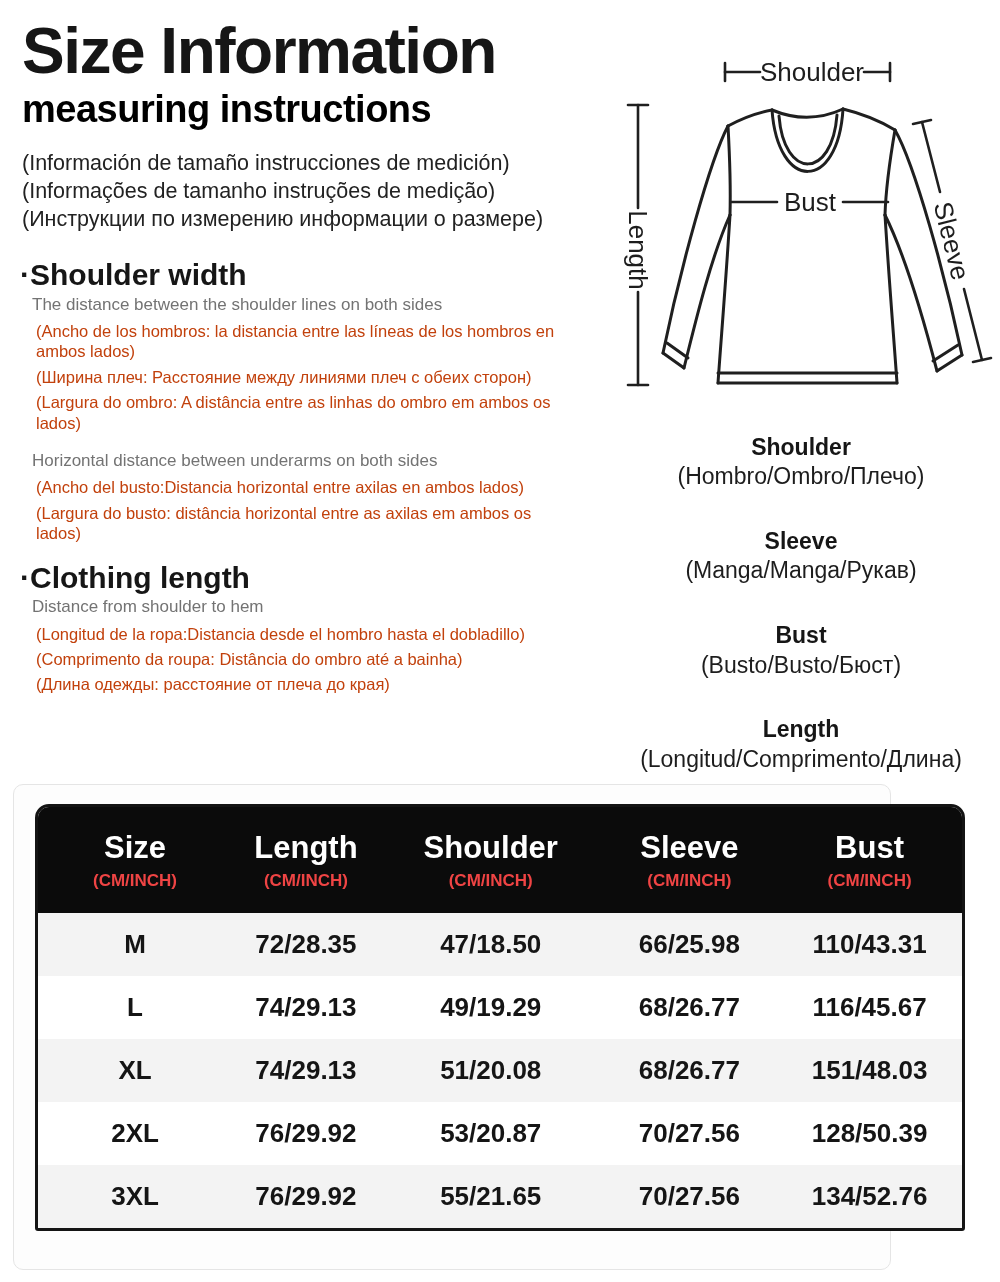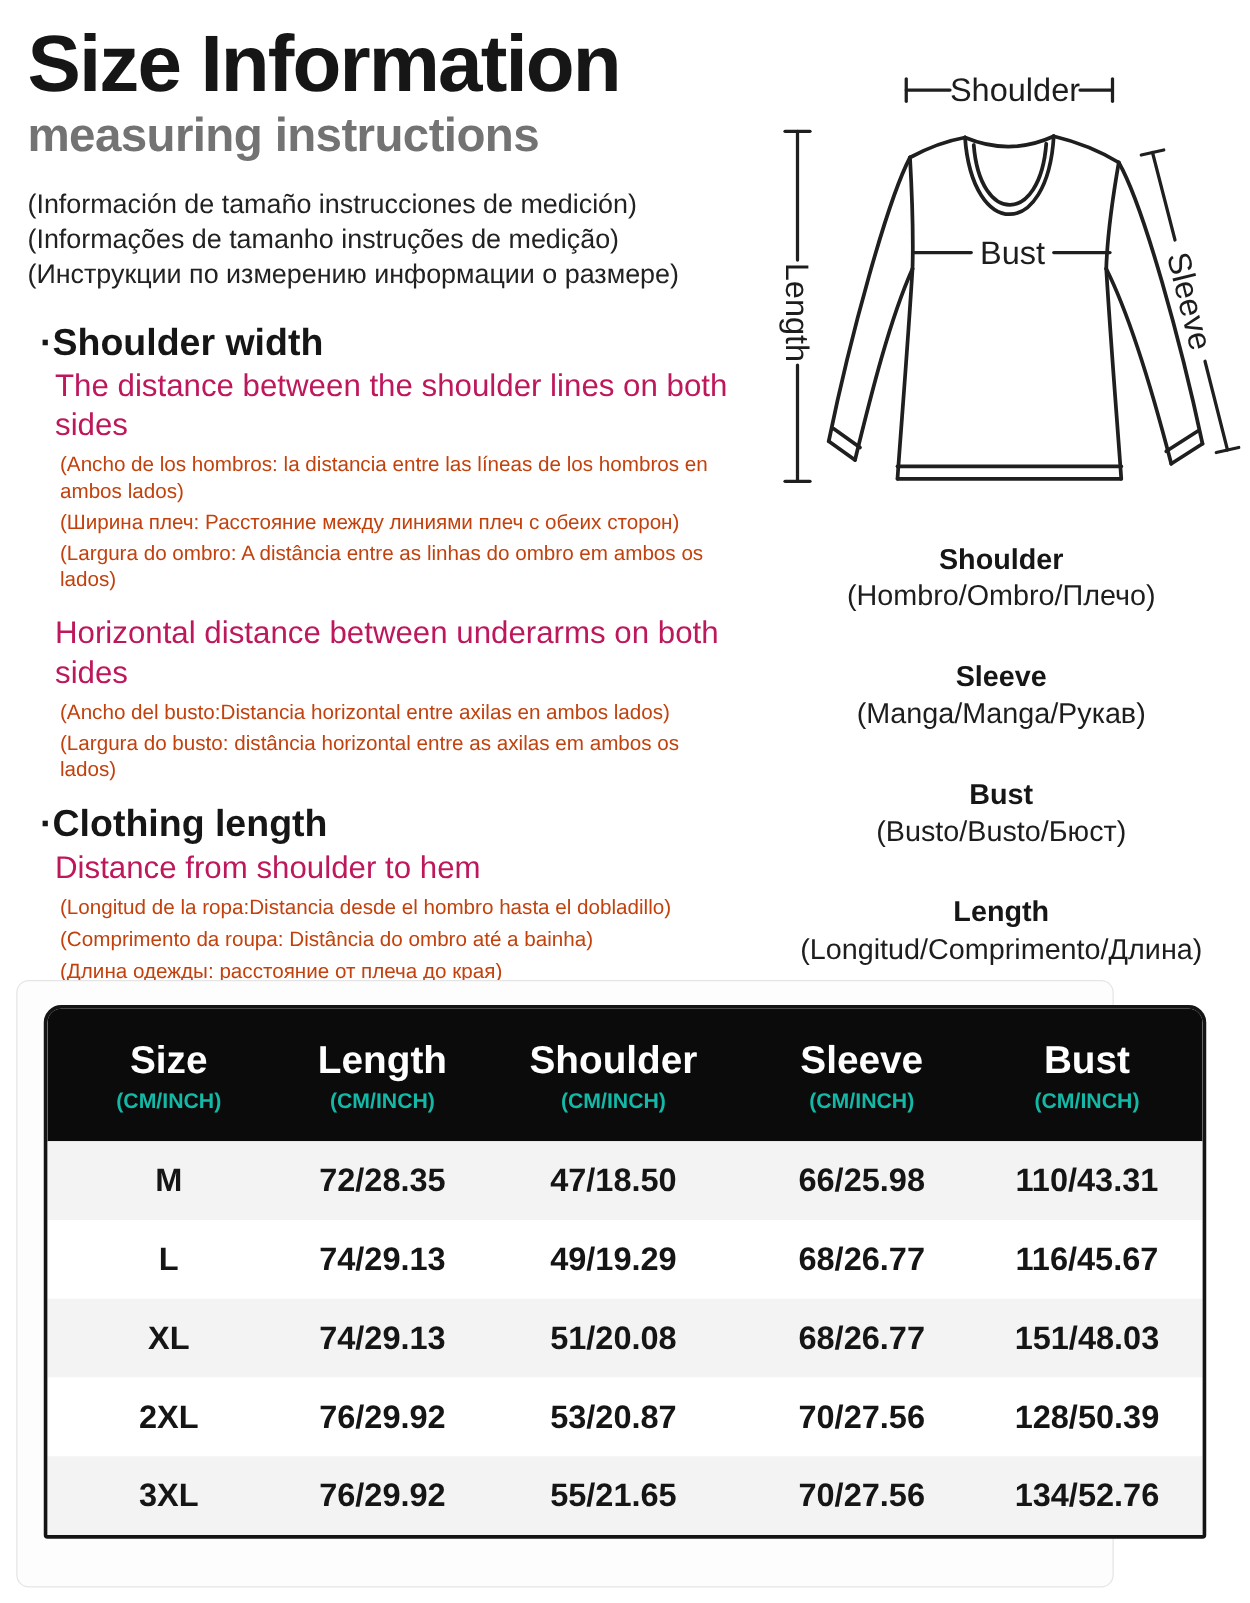--- a/index.html
+++ b/index.html
@@ -2,29 +2,29 @@
 <html><head>
 <meta charset="utf-8">
 <style>
   * { margin: 0; padding: 0; box-sizing: border-box; }
   html, body { width: 1000px; height: 1282px; background: #ffffff; overflow: hidden; }
   body { font-family: "Liberation Sans", "DejaVu Sans", sans-serif; color: #1c1c1c; position: relative; }
 
   
   .header { position: absolute; left: 22px; top: 18px; width: 575px; }
   .title { font-size: 64px; font-weight: 700; letter-spacing: -1.5px; line-height: 1.04; color: #161616; }
-  .subtitle { font-size: 38px; font-weight: 700; letter-spacing: -0.5px; line-height: 1.1; margin-top: 4px; color: #737373; }
+  .subtitle { font-size: 38px; font-weight: 700; letter-spacing: -0.5px; line-height: 1.1; margin-top: 4px; color: #000000; }
   .header-tr { margin-top: 20px; }
   .header-tr p { font-size: 21.5px; line-height: 1.3; color: #222222; }
 
   
   .sections { position: absolute; left: 20px; top: 258px; width: 572px; }
-  .section { margin-bottom: 17px; margin-left: 12px; }
+  .section { margin-bottom: 17px; }
   .section-title { font-size: 30px; font-weight: 700; line-height: 1.12; color: #161616; }
-  .section-desc { font-size: 25px; line-height: 1.25; margin: 2px 0 6px 12px; color: #be185d; }
+  .section-desc { font-size: 17px; line-height: 1.25; margin: 2px 0 6px 12px; color: #737373; }
   .section-tr { font-size: 16.5px; line-height: 1.24; margin: 5px 0 5px 16px; color: #c2410c; max-width: 540px; }
 
   
   .diagram { position: absolute; left: 600px; top: 30px; width: 400px; height: 375px; }
   .diagram svg { width: 100%; height: 100%; }
   .diagram text { font-family: "Liberation Sans", "DejaVu Sans", sans-serif; font-size: 26px; fill: #1d1d1d; }
 
   
   .measure-labels { position: absolute; left: 600px; top: 434px; width: 402px; text-align: center; }
   .measure-group { margin-bottom: 37px; }
@@ -32,21 +32,21 @@
   .measure-translation { font-size: 23px; line-height: 1.2; margin-top: 3px; color: #1d1d1d; }
 
   
   .table-panel { position: absolute; left: 13px; top: 784px; width: 878px; height: 486px;
                  background: #fdfdfd; border: 1px solid #e5e5e5; border-radius: 10px; }
   .size-table { position: absolute; left: 21px; top: 19px; width: 930px;
                 border: 3px solid #141414; border-radius: 14px 14px 3px 3px; overflow: hidden; background: #ffffff; }
   .thead { display: flex; background: #0b0b0b; height: 106px; align-items: center; }
   .th { display: flex; flex-direction: column; align-items: center; justify-content: center; }
   .th-label { color: #ffffff; font-size: 31px; font-weight: 700; line-height: 1; }
-  .th-unit  { color: #14b8a6; font-size: 17px; font-weight: 700; line-height: 1; margin-top: 9px; }
+  .th-unit  { color: #ef4444; font-size: 17px; font-weight: 700; line-height: 1; margin-top: 9px; }
   .tr { display: flex; height: 63px; align-items: center; }
   .tr.odd  { background: #f3f3f3; }
   .tr.even { background: #ffffff; }
   .td { text-align: center; font-size: 26px; font-weight: 700; color: #151515; }
   .c1 { width: 21%; } .c2 { width: 16%; } .c3 { width: 24%; } .c4 { width: 19%; } .c5 { width: 20%; }
 </style>
 </head>
 <body>
 
 <div class="header">

